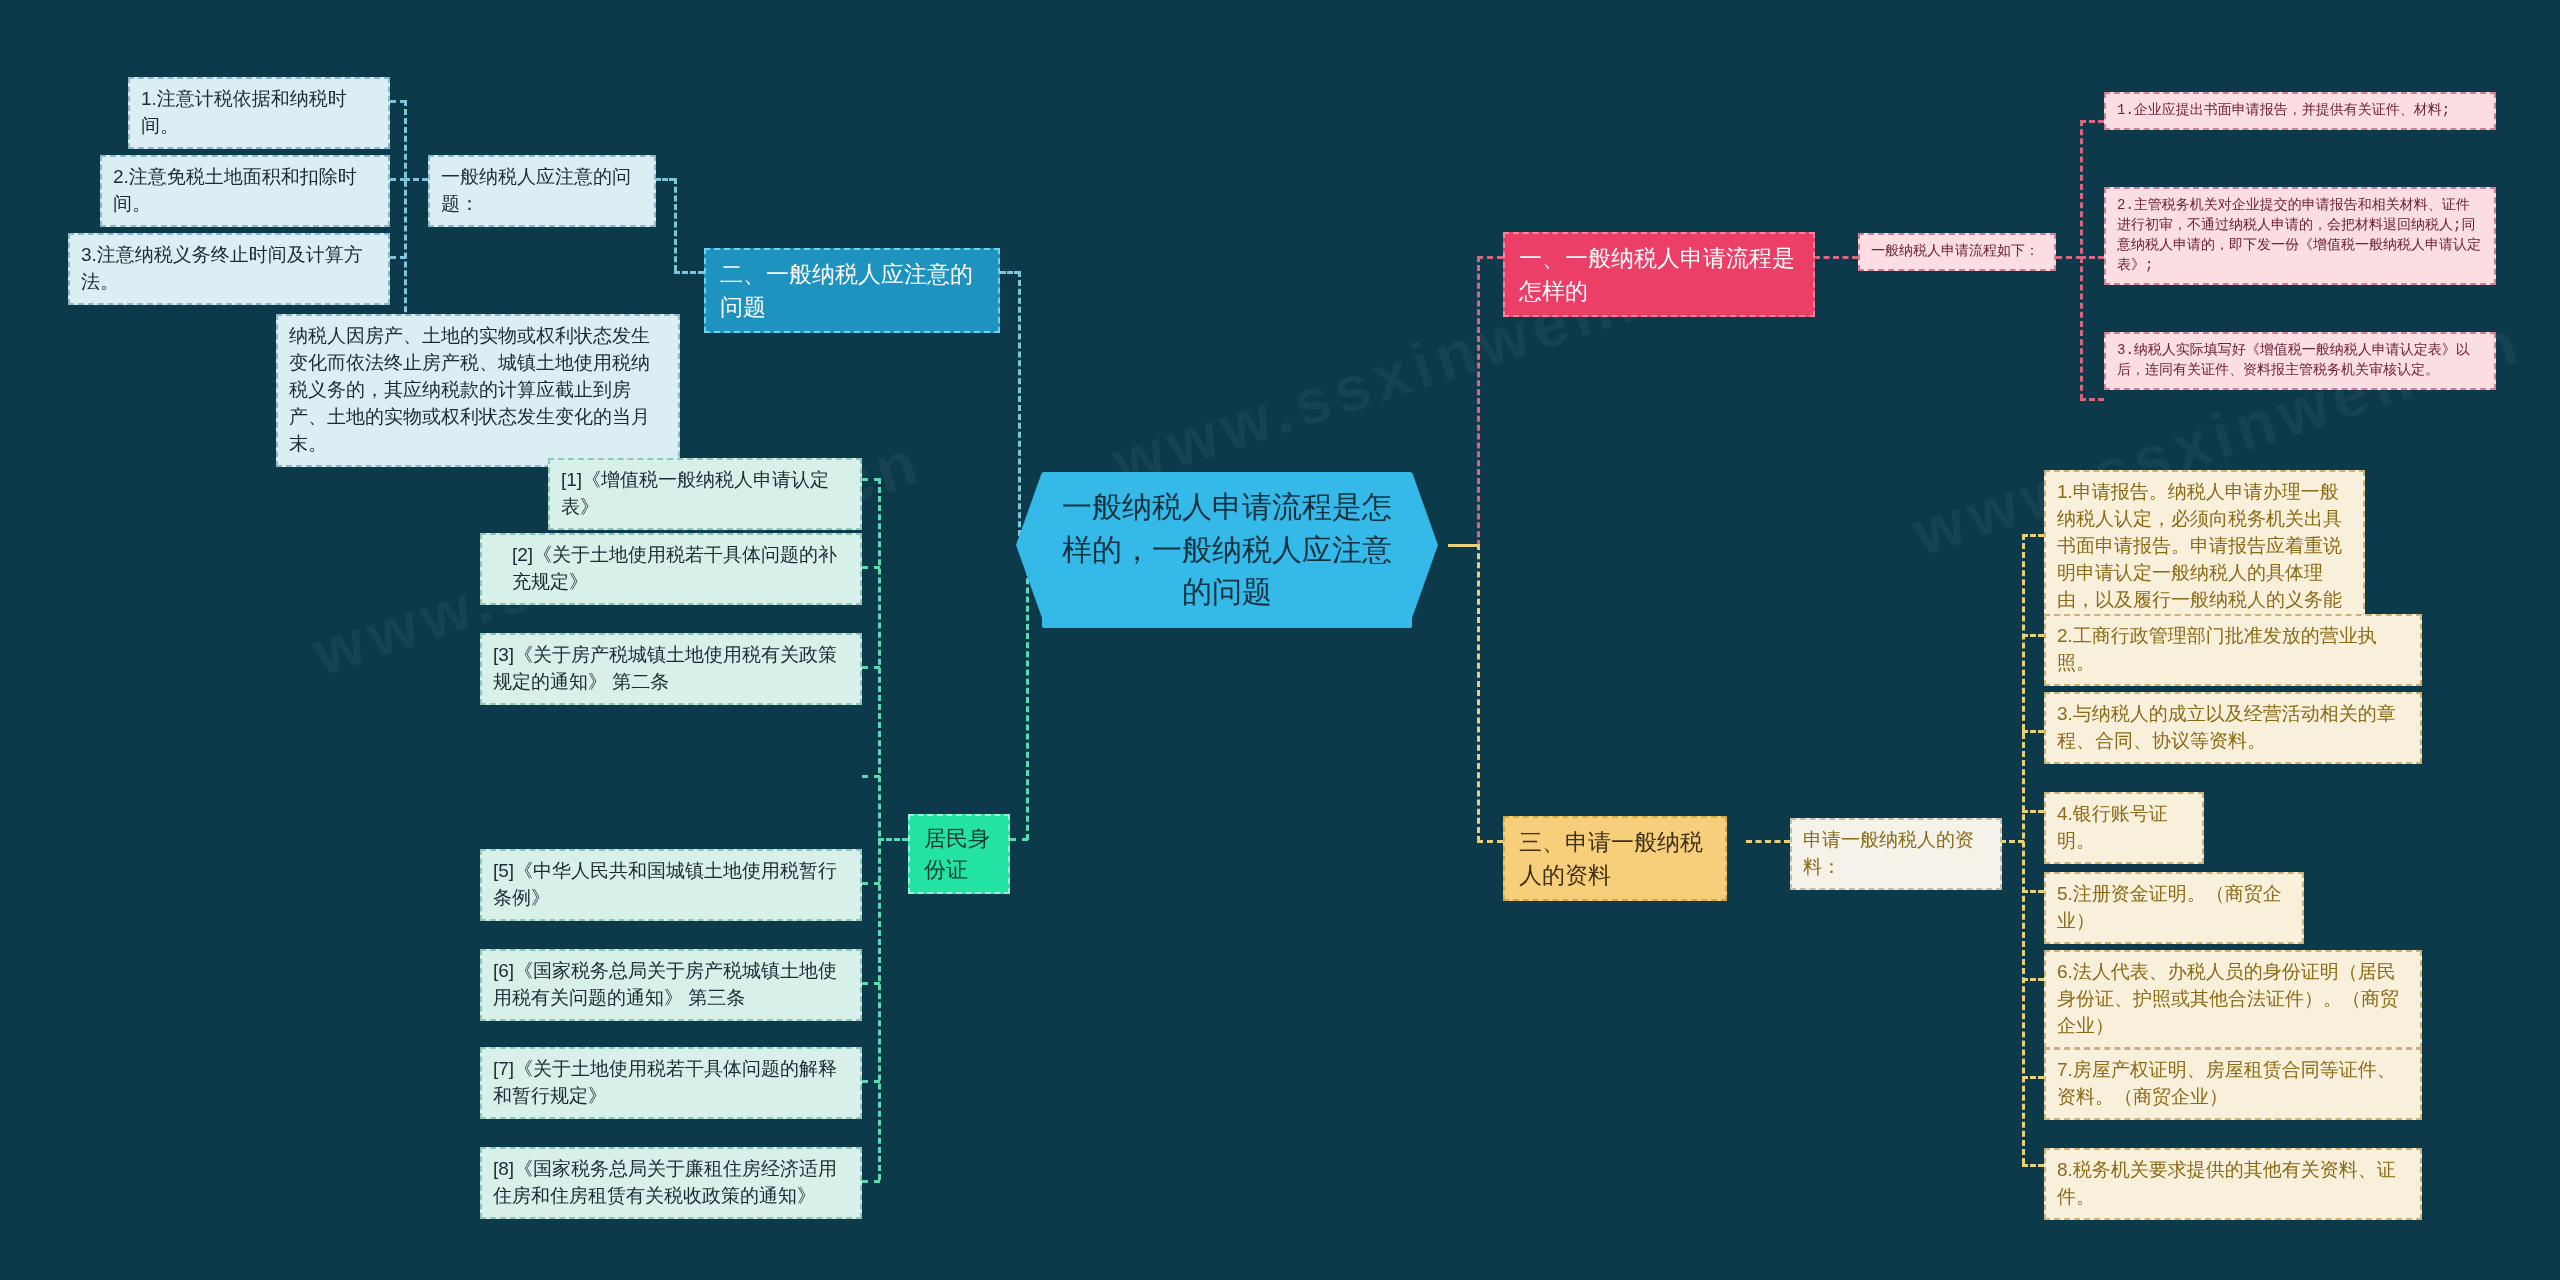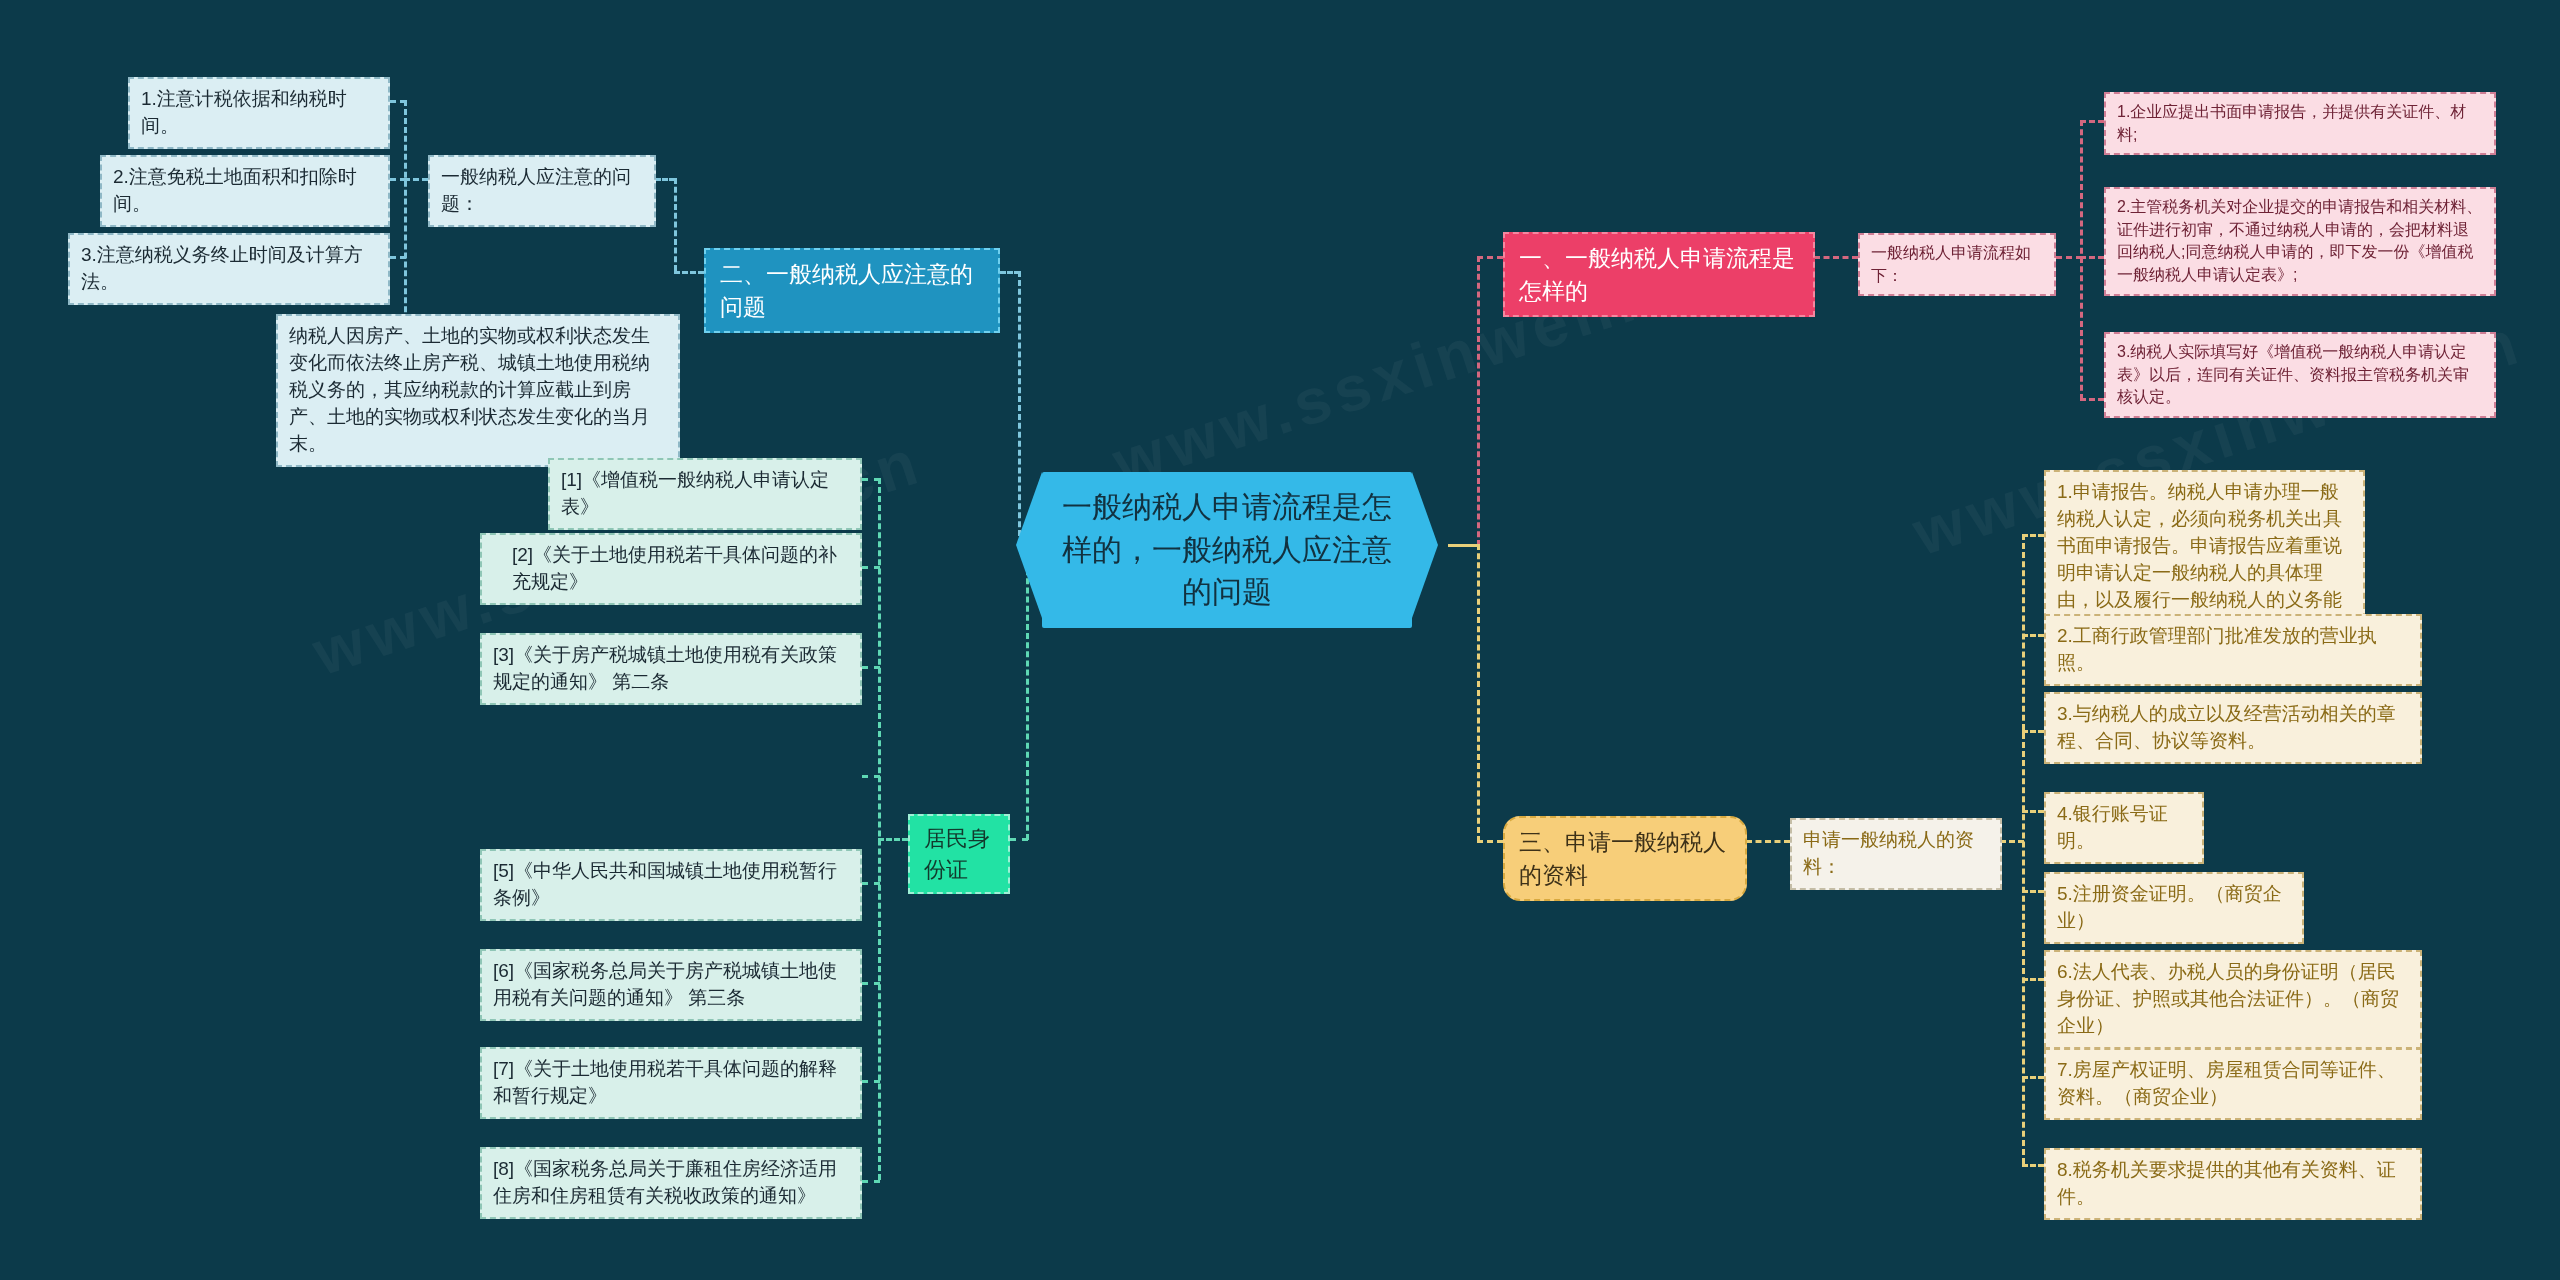--- a/index.html
+++ b/index.html
@@ -64,22 +64,22 @@
   
   .sub-blue{
     background:#dbeef3;color:#1b2a33;font-size:19px;
     padding:7px 11px;border:2px dashed #8fb8c6;
   }
   .sub-mint{
     background:#d8f0ea;color:#1b2a33;font-size:19px;
     padding:7px 11px;border:2px dashed #8fc6b6;
   }
   .sub-pinklight{
-    background:#fbdde4;color:#6e2235;font-size:16px;
-    padding:7px 11px;border:2px dashed #d07e95;
+    background:#fbdde4;color:#6e2235;font-size:14px;
+    padding:7px 11px;border:2px dashed #d07e95;font-family:Liberation Mono, monospace;
   }
   .sub-cream{
     background:#f9f0dc;color:#8a6a16;font-size:19px;
     padding:7px 11px;border:2px dashed #cbb277;
   }
   .sub-white{
     background:#f5f2ea;color:#8a6a16;font-size:19px;
     padding:7px 11px;border:2px dashed #c4bda6;
   }
   
@@ -181,21 +181,21 @@
   <div class="node sub-mint" style="left:480px;top:1147px;width:382px;">[8]《国家税务总局关于廉租住房经济适用住房和住房租赁有关税收政策的通知》</div>
 
   <div class="node head-pink" style="left:1503px;top:232px;width:312px;">一、一般纳税人申请流程是怎样的</div>
 
   <div class="node sub-pinklight" style="left:1858px;top:233px;width:198px;">一般纳税人申请流程如下：</div>
 
   <div class="node sub-pinklight" style="left:2104px;top:92px;width:392px;">1.企业应提出书面申请报告，并提供有关证件、材料;</div>
   <div class="node sub-pinklight" style="left:2104px;top:187px;width:392px;">2.主管税务机关对企业提交的申请报告和相关材料、证件进行初审，不通过纳税人申请的，会把材料退回纳税人;同意纳税人申请的，即下发一份《增值税一般纳税人申请认定表》;</div>
   <div class="node sub-pinklight" style="left:2104px;top:332px;width:392px;">3.纳税人实际填写好《增值税一般纳税人申请认定表》以后，连同有关证件、资料报主管税务机关审核认定。</div>
 
-  <div class="node head-amber" style="left:1503px;top:816px;width:244px;border-radius:17px;">三、申请一般纳税人的资料</div>
+  <div class="node head-amber" style="left:1503px;top:816px;width:224px;">三、申请一般纳税人的资料</div>
 
   <div class="node sub-white" style="left:1790px;top:818px;width:212px;">申请一般纳税人的资料：</div>
 
   <div class="node sub-cream" style="left:2044px;top:470px;width:321px;">1.申请报告。纳税人申请办理一般纳税人认定，必须向税务机关出具书面申请报告。申请报告应着重说明申请认定一般纳税人的具体理由，以及履行一般纳税人的义务能力。</div>
   <div class="node sub-cream" style="left:2044px;top:614px;width:378px;">2.工商行政管理部门批准发放的营业执照。</div>
   <div class="node sub-cream" style="left:2044px;top:692px;width:378px;">3.与纳税人的成立以及经营活动相关的章程、合同、协议等资料。</div>
   <div class="node sub-cream" style="left:2044px;top:792px;width:160px;">4.银行账号证明。</div>
   <div class="node sub-cream" style="left:2044px;top:872px;width:260px;">5.注册资金证明。（商贸企业）</div>
   <div class="node sub-cream" style="left:2044px;top:950px;width:378px;">6.法人代表、办税人员的身份证明（居民身份证、护照或其他合法证件）。（商贸企业）</div>
   <div class="node sub-cream" style="left:2044px;top:1048px;width:378px;">7.房屋产权证明、房屋租赁合同等证件、资料。（商贸企业）</div>

